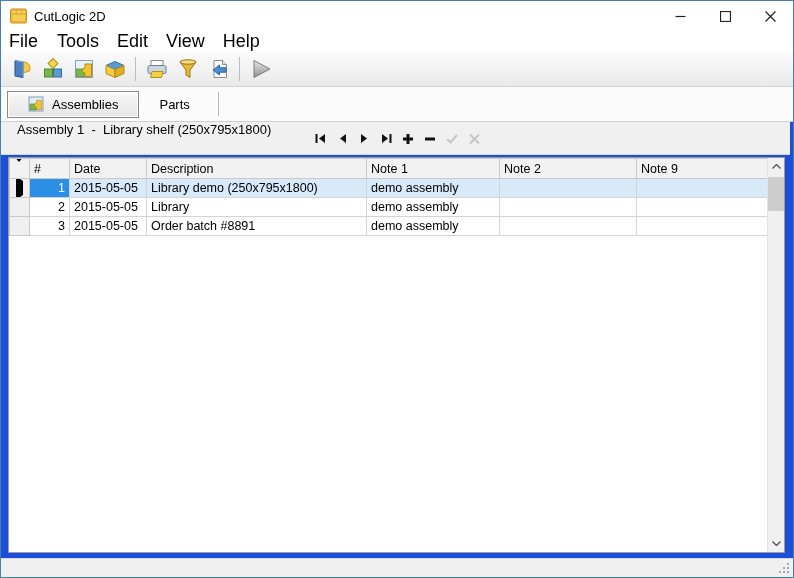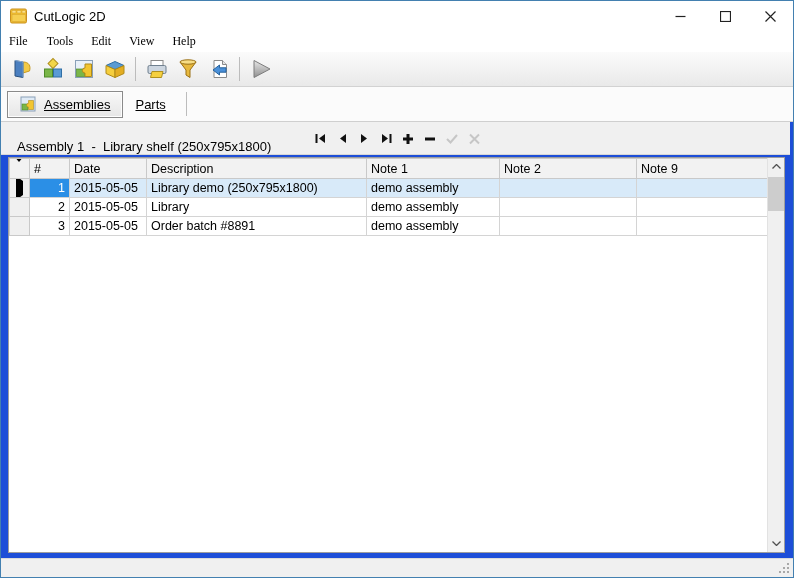--- a/index.html
+++ b/index.html
@@ -11,36 +11,36 @@
   }
   
   .titlebar { position:absolute; left:0; top:0; right:0; height:30px; background:#ffffff; display:flex; align-items:center; }
   .app-icon { width:17px; height:16px; margin-left:9px; margin-right:7px; }
   .title-text { font-size:13px; color:#000; }
   .win-controls { position:absolute; right:0; top:0; height:30px; display:flex; }
   .win-btn { width:45px; height:30px; display:flex; align-items:center; justify-content:center; background:transparent; border:none; cursor:default; }
   .win-btn svg { display:block; }
   
   .menubar { position:absolute; left:0; top:30px; right:0; height:21px; background:#ffffff; display:flex; align-items:center; padding-left:8px; }
-  .menu-item { padding:2px 9px 3px 9px; font-size:12px;font-family:Liberation Serif, serif; }
+  .menu-item { padding:2px 9px 3px 9px; font-size:18px; }
   .menu-item:first-child { padding-left:0; padding-right:10px; }
   
   .toolbar { position:absolute; left:0; top:51px; right:0; height:35px;
     background:linear-gradient(#fbfbfb,#e9e9e9); border-bottom:1px solid #d2d2d2;
     display:flex; align-items:center; padding-left:5px; }
   .tool-btn { width:31px; height:29px; display:flex; align-items:center; justify-content:center; background:transparent; border:none; }
   .tool-sep { width:1px; height:24px; background:#bcbcbc; margin:0 5px; }
   
   .tabbar { position:absolute; left:0; top:86px; right:0; height:35px; background:#fbfbfb; border-bottom:1px solid #cfcfcf; display:flex; align-items:center; padding-left:6px; }
-  .tab { height:27px; display:flex; align-items:center; padding:0 12px; font-size:13px;text-decoration:underline; }
+  .tab { height:27px; display:flex; align-items:center; padding:0 20px; font-size:13px; }
   .tab.active { border:1px solid #8a8a8a; background:linear-gradient(#f8f8f8,#e6e6e6); box-shadow:inset 0 0 0 1px #fdfdfd; }
   .tab.active .tab-icon { margin-right:8px; }
   .tab-sep { width:1px; height:24px; background:#bcbcbc; margin-left:8px; }
   
-  .navbar { position:absolute; left:0; top:121px; right:3px; height:33px; background:#f0f0f0; border-bottom:1px solid #d8d8d8; display:flex; align-items:flex-end; }
+  .navbar { position:absolute; left:0; top:121px; right:3px; height:33px; background:#f0f0f0; border-bottom:1px solid #d8d8d8; display:flex; align-items:flex-start; }
   .nav-label { margin-left:16px; font-size:13px; white-space:pre; }
   .nav-buttons { position:absolute; left:308px; top:0; height:33px; display:flex; align-items:center; }
   .nav-btn { width:22px; height:22px; display:flex; align-items:center; justify-content:center; background:transparent; border:none; }
   
   .grid { position:absolute; left:7px; top:156px; width:777px; height:396px; background:#ffffff; border:1px solid #9e9e9e; display:flex; }
   .grid-body { flex:1; overflow:hidden; }
   .grid-table { width:758px; border-collapse:collapse; table-layout:fixed; font-size:12.5px; }
   .grid-table th, .grid-table td { border:1px solid #d4d4d4; height:19px; padding:0 4px; overflow:hidden; white-space:nowrap; text-align:left; font-weight:normal; }
   .grid-table th { background:#f2f2f2; height:20px; border-color:#c9c9c9; }
   .col-ind   { width:20px; }

